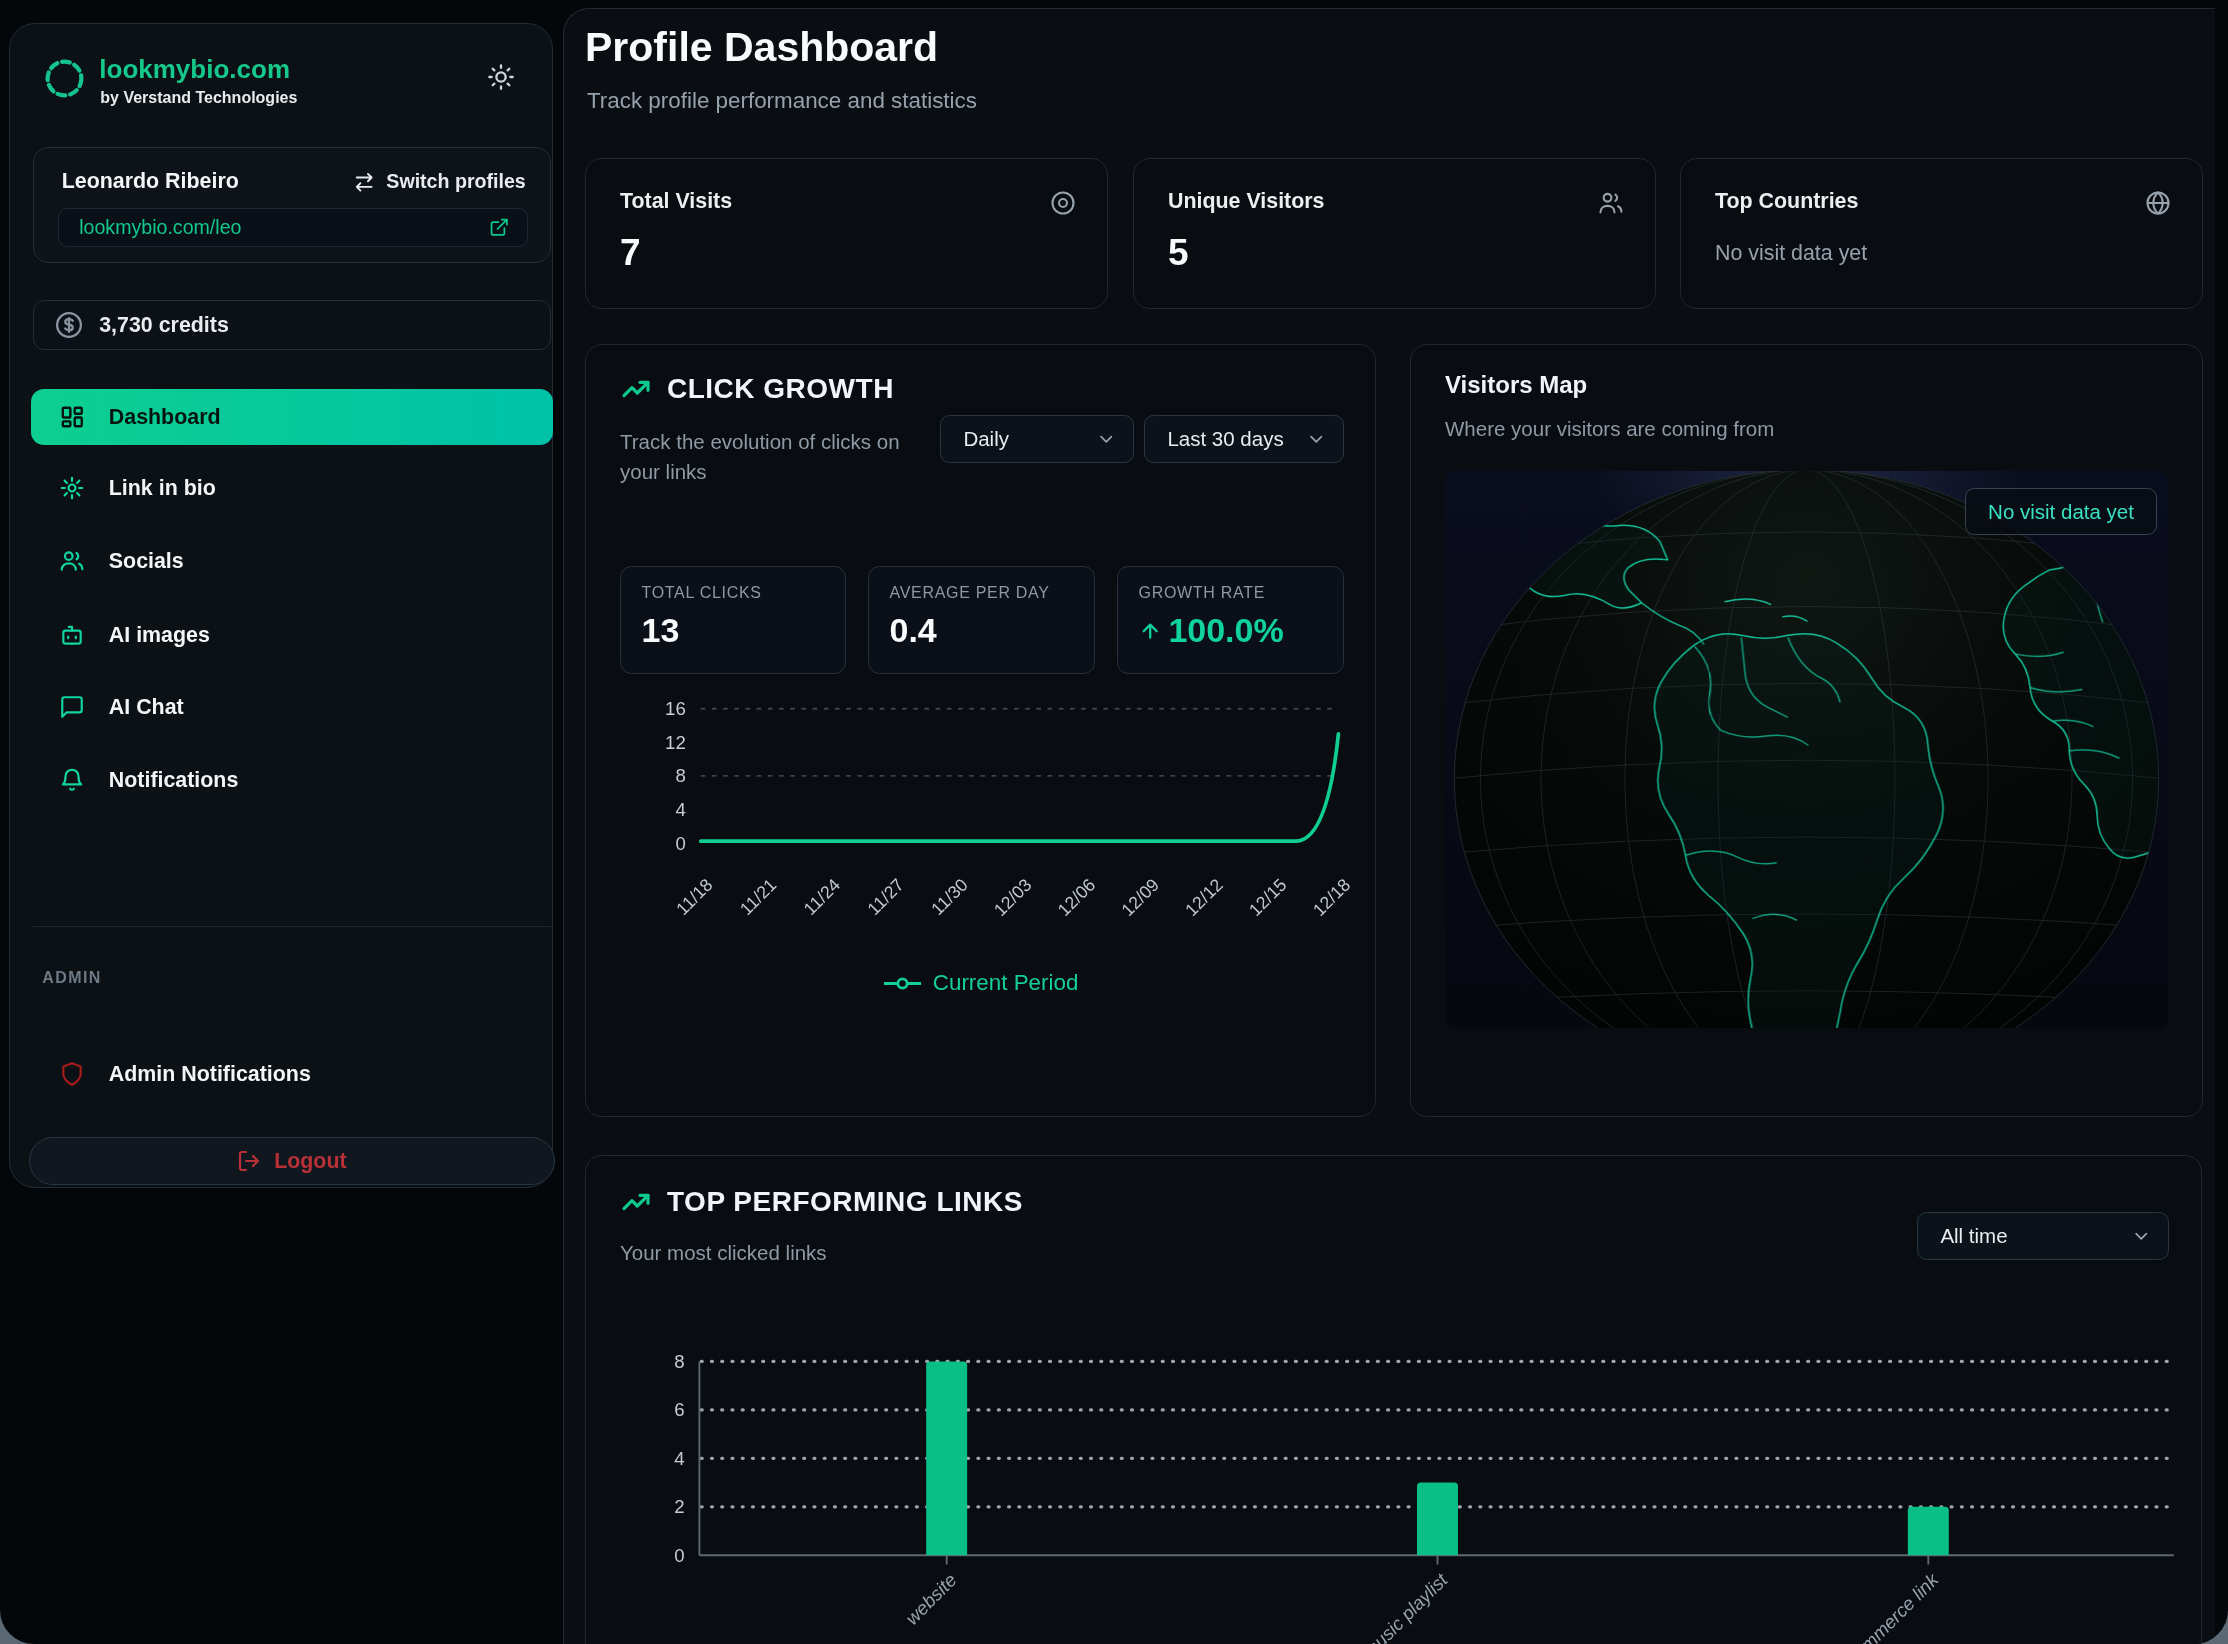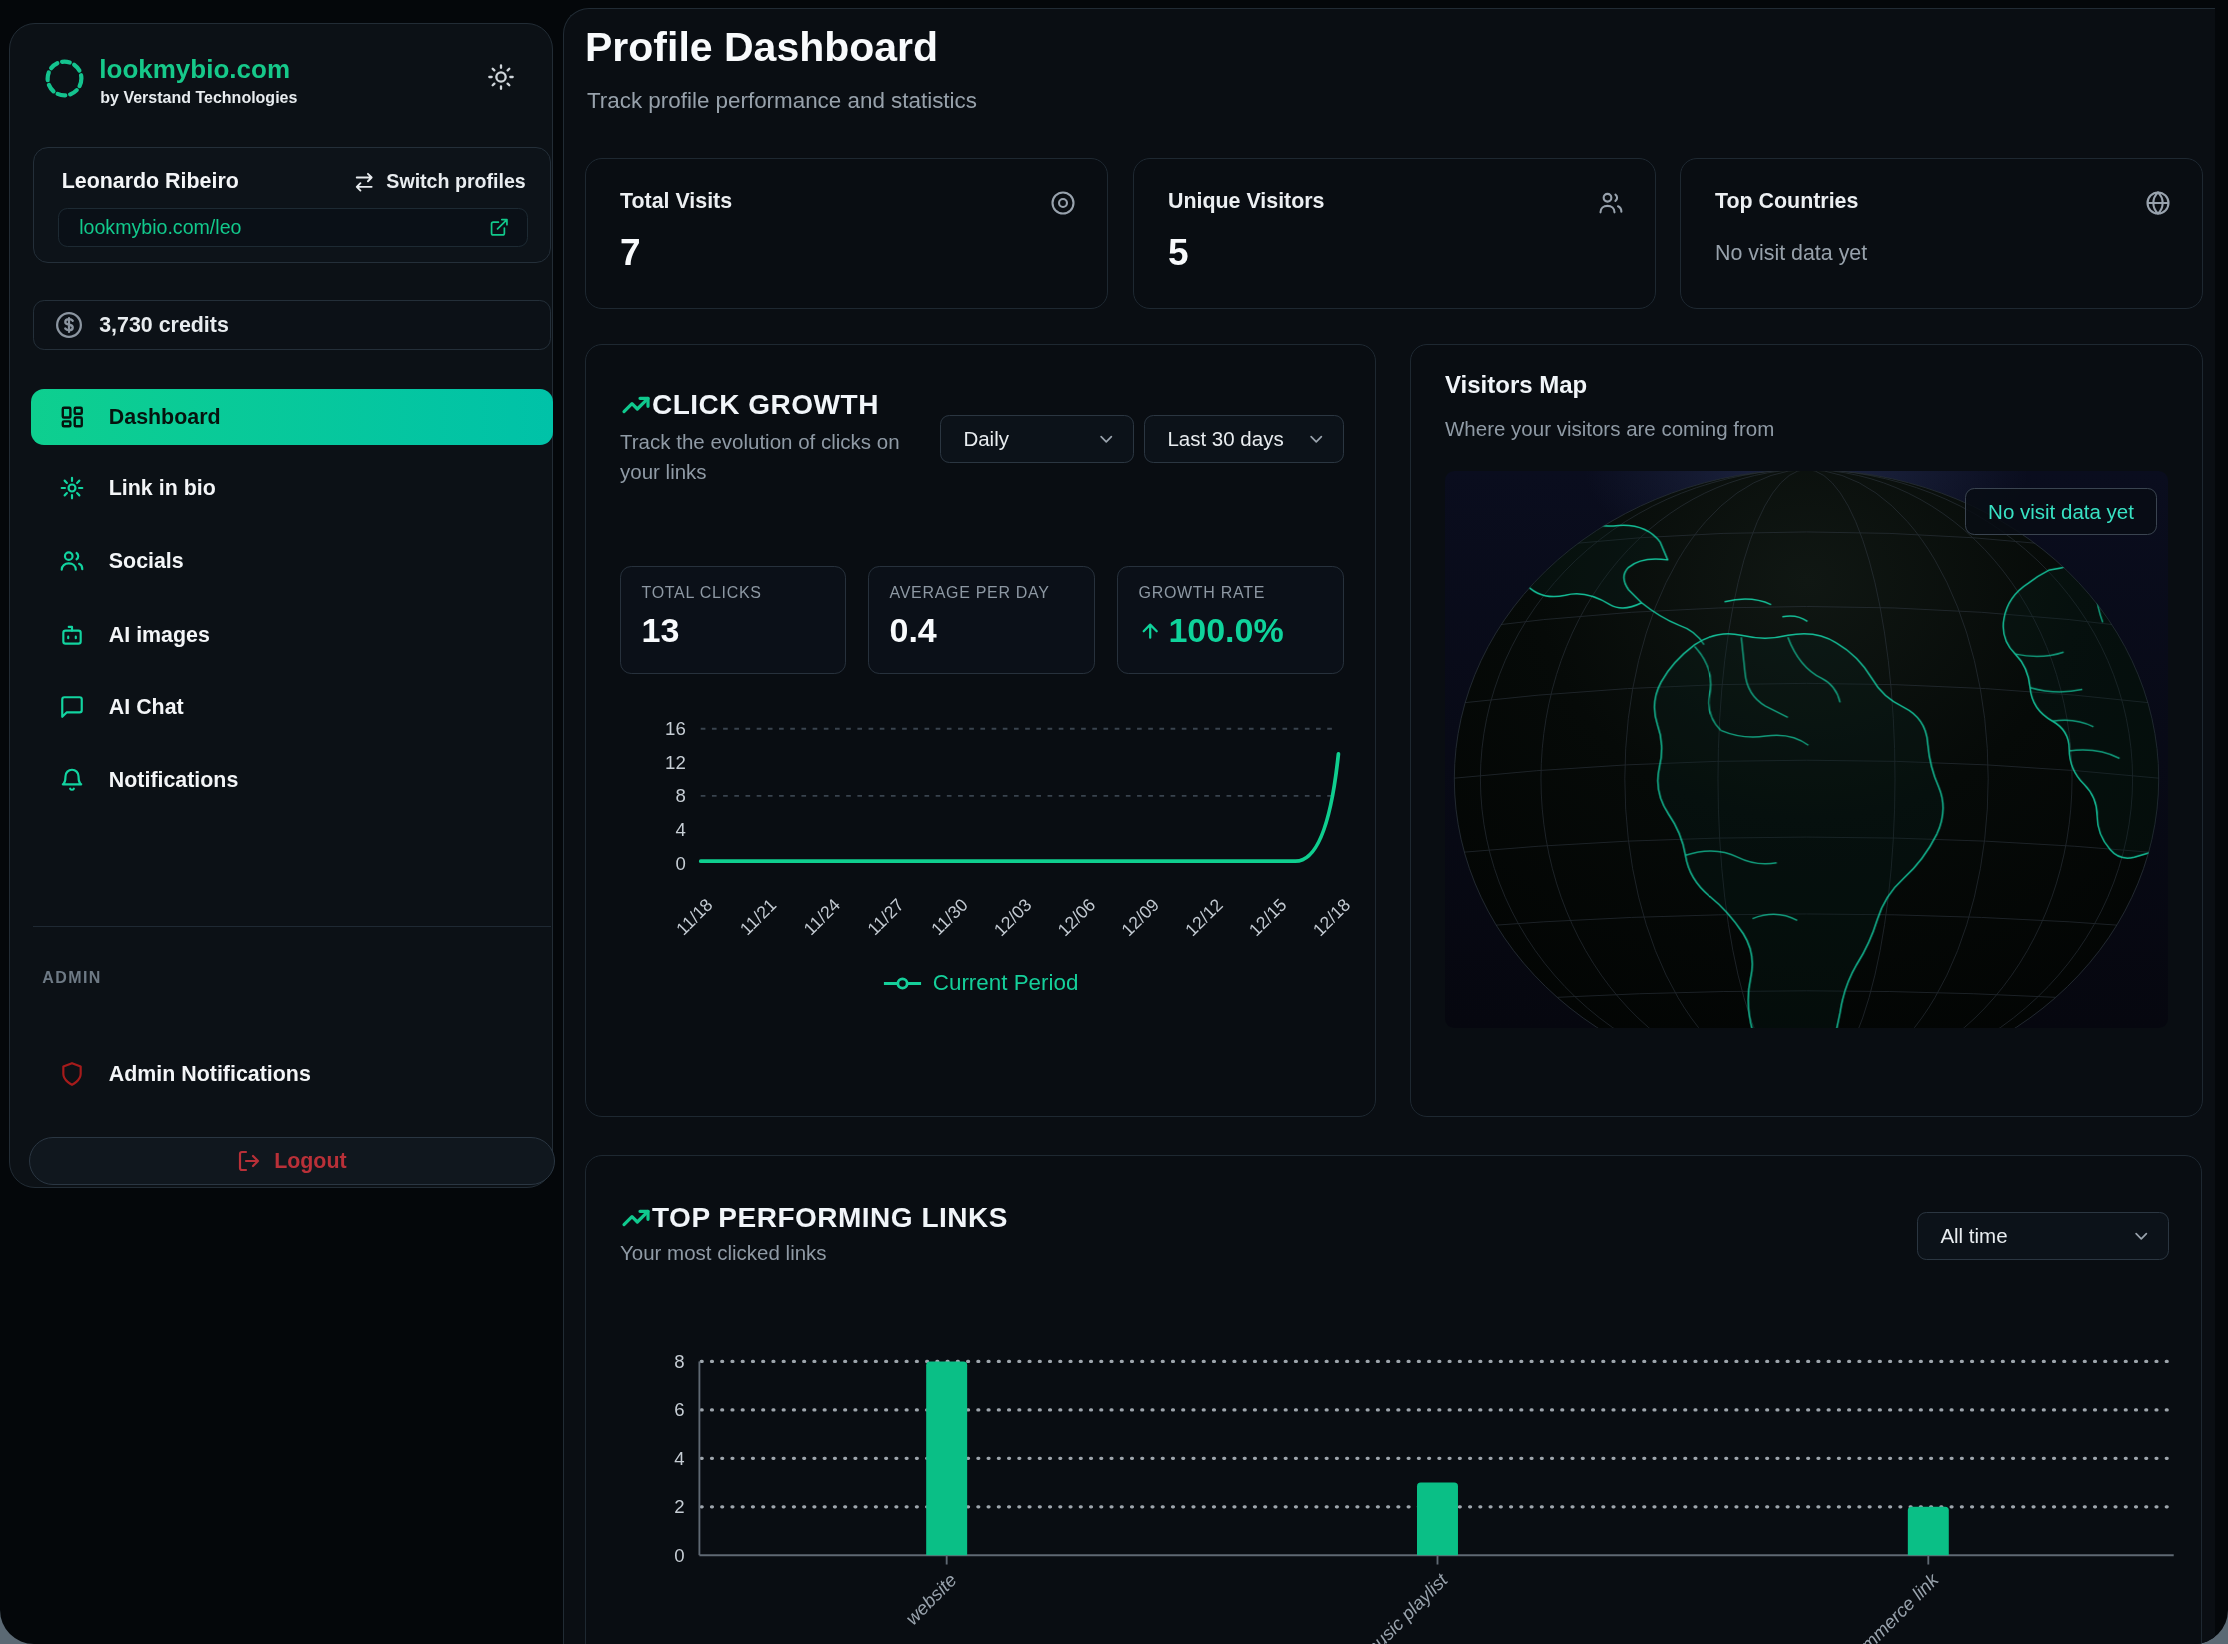--- a/index.html
+++ b/index.html
@@ -35,21 +35,21 @@
   .page-title{left:585px;top:24px;font-size:41px;font-weight:800;color:#f8fafc;}
   .page-subtitle{left:587px;top:88px;font-size:22.4px;color:#97a1ab;}
 
   .card{background:#090d12;border:0.9px solid #1e2831;border-radius:17px;}
   .stat-card{top:158px;height:151px;width:523px;padding-left:24px;}
   .stat-title{left:34px;top:30px;font-size:21.4px;font-weight:700;color:#eceff2;}
   .stat-value{left:34px;top:73px;font-size:37px;font-weight:800;color:#f8fafc;}
   .stat-empty{left:34px;top:82px;font-size:21.4px;color:#97a1ab;}
   .stat-icon{right:30px;top:30px;color:#98a2ad;}
 
-  .section-head{display:flex;align-items:center;margin-top:16px;}
+  .section-head{display:flex;align-items:center;gap:15px;}
   .section-title{font-size:28px;font-weight:800;color:#f1f5f9;letter-spacing:0.5px;}
   .section-sub{font-size:20.5px;color:#8f9aa5;line-height:30px;}
   .dropdown{height:48px;border:0.9px solid #2b3641;background:#0c1219;border-radius:9.3px;display:flex;align-items:center;justify-content:space-between;padding:0 17px 0 22.4px;color:#e8ecef;font-size:20.5px;cursor:pointer;}
   .dropdown svg{color:#9aa3ad;}
 
   .mini-box{top:566px;height:108px;background:#0b1018;border:0.9px solid #27313c;border-radius:11.2px;padding:17px 20.5px;}
   .mini-label{font-size:16px;letter-spacing:0.7px;color:#8d98a3;}
   .mini-value{margin-top:9.3px;font-size:34px;font-weight:800;color:#f8fafc;}
   .mini-value.green{color:#0fd39b;display:flex;align-items:center;gap:7.5px;}
 
@@ -238,21 +238,21 @@
   <div class="abs mini-box" style="left:1117px;width:227px">
     <div class="mini-label">GROWTH RATE</div>
     <div class="mini-value green">
       <svg width="22.4" height="22.4" viewBox="0 0 24 24" fill="none" stroke="#0fd39b" stroke-width="2.4" stroke-linecap="round" stroke-linejoin="round">
           <path d="M12 19V5M5 12l7-7 7 7"></path>
         </svg>
       <span>100.0%</span>
     </div>
   </div>
 
-  <div class="abs" id="line-chart" style="left:641px;top:712px;width:718px;height:289px">
+  <div class="abs" id="line-chart" style="left:641px;top:692px;width:718px;height:289px">
       <svg viewBox="0 0 770 310" width="718" height="289">
         <line x1="64" x2="748" y1="18" y2="18" stroke="#39434e" stroke-width="2" stroke-dasharray="5 7"></line>
         <line x1="64" x2="748" y1="90" y2="90" stroke="#39434e" stroke-width="2" stroke-dasharray="5 7"></line>
         <text x="48" y="25" text-anchor="end" font-size="20" fill="#c6cdd4">16</text>
         <text x="48" y="61" text-anchor="end" font-size="20" fill="#c6cdd4">12</text>
         <text x="48" y="97" text-anchor="end" font-size="20" fill="#c6cdd4">8</text>
         <text x="48" y="133" text-anchor="end" font-size="20" fill="#c6cdd4">4</text>
         <text x="48" y="169" text-anchor="end" font-size="20" fill="#c6cdd4">0</text>
         <text transform="translate(78,208) rotate(-45)" text-anchor="end" font-size="19" fill="#c2c9d1">11/18</text>
         <text transform="translate(146.4,208) rotate(-45)" text-anchor="end" font-size="19" fill="#c2c9d1">11/21</text>

